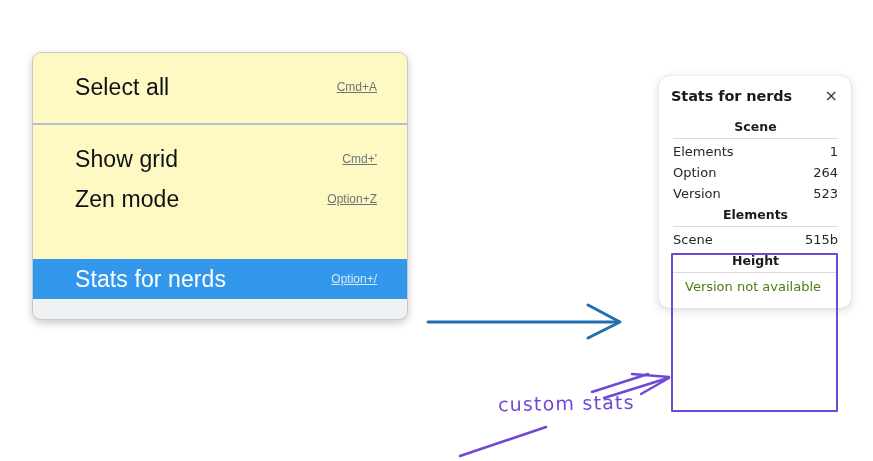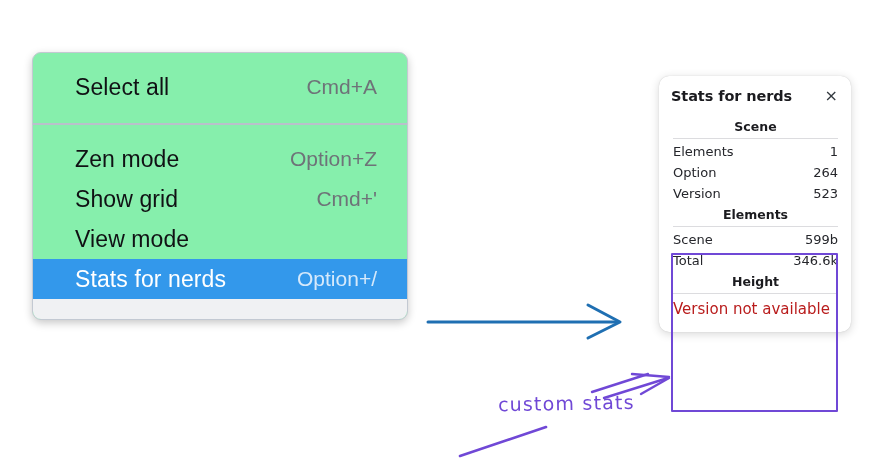--- a/index.html
+++ b/index.html
@@ -15,21 +15,21 @@
     font-family: "Liberation Sans", sans-serif;
     -webkit-font-smoothing: antialiased;
   }
 
   
   #context-menu {
     position: absolute;
     left: 32px;
     top: 52px;
     width: 374px;
-    background: #86efac;
+    background: #fef9c3;
     border: 1px solid #c3c9d2;
     border-radius: 9px;
     box-shadow: 0 3px 9px rgba(0,0,0,0.22);
     overflow: hidden;
     padding-top: 0;
   }
   .menu-group {
     padding: 10px 0 8px 0;
   }
   .menu-group.group-top { padding: 14px 0 16px 0; }
@@ -48,23 +48,24 @@
     box-sizing: border-box;
     cursor: default;
   }
   .menu-item .mi-label {
     font-size: 23px;
     color: #101114;
     letter-spacing: 0.1px;
     white-space: nowrap;
   }
   .menu-item .mi-shortcut {
-    font-size: 21px;
+    font-size: 12px;
     color: #6e7378;
     white-space: nowrap;
+    text-decoration: underline;
   }
   .menu-item.selected {
     background: #3398eb;
   }
   .menu-item.selected .mi-label { color: #ffffff; }
   .menu-item.selected .mi-shortcut { color: #d5e9fb; }
   .menu-footer {
     height: 20px;
     background: #f0f1f3;
   }
@@ -117,24 +118,25 @@
     display: flex;
     justify-content: space-between;
     align-items: center;
     font-size: 13px;
     color: #25262b;
     padding: 3px 2px;
   }
   .sp-row .sp-key { white-space: nowrap; }
   .sp-row .sp-val { white-space: nowrap; }
   .sp-note {
-    font-size: 15px;
-    color: #b91c1c;
+    font-size: 13px;
+    color: #4d7c0f;
     padding: 4px 2px 2px 2px;
     white-space: nowrap;
+    margin-left: 12px;
   }
   
   #highlight-box {
     position: absolute;
     left: 671px;
     top: 253px;
     width: 167px;
     height: 159px;
     border: 2px solid #7048d6;
     box-sizing: border-box;
@@ -170,29 +172,28 @@
     <div class="menu-item">
       <span class="mi-label">Select all</span>
       <span class="mi-shortcut">Cmd+A</span>
     </div>
   </div>
 
   <div class="menu-divider"></div>
 
   <div class="menu-group group-bottom">
     <div class="menu-item">
+      <span class="mi-label">Show grid</span>
+      <span class="mi-shortcut">Cmd+'</span>
+    </div>
+    <div class="menu-item">
       <span class="mi-label">Zen mode</span>
       <span class="mi-shortcut">Option+Z</span>
     </div>
     <div class="menu-item">
-      <span class="mi-label">Show grid</span>
-      <span class="mi-shortcut">Cmd+'</span>
-    </div>
-    <div class="menu-item">
-      <span class="mi-label">View mode</span>
     </div>
     <div class="menu-item selected">
       <span class="mi-label">Stats for nerds</span>
       <span class="mi-shortcut">Option+/</span>
     </div>
   </div>
 
   <div class="menu-footer"></div>
 </div>
 
@@ -217,25 +218,21 @@
       <span class="sp-key">Version</span>
       <span class="sp-val">523</span>
     </div>
   </div>
 
   <div class="sp-section">
     <div class="sp-section-title">Elements</div>
     <div class="sp-rule"></div>
     <div class="sp-row">
       <span class="sp-key">Scene</span>
-      <span class="sp-val">599b</span>
-    </div>
-    <div class="sp-row">
-      <span class="sp-key">Total</span>
-      <span class="sp-val">346.6k</span>
+      <span class="sp-val">515b</span>
     </div>
   </div>
 
   <div class="sp-section">
     <div class="sp-section-title">Height</div>
     <div class="sp-rule"></div>
     <div class="sp-note">Version not available</div>
   </div>
 </div>
 

